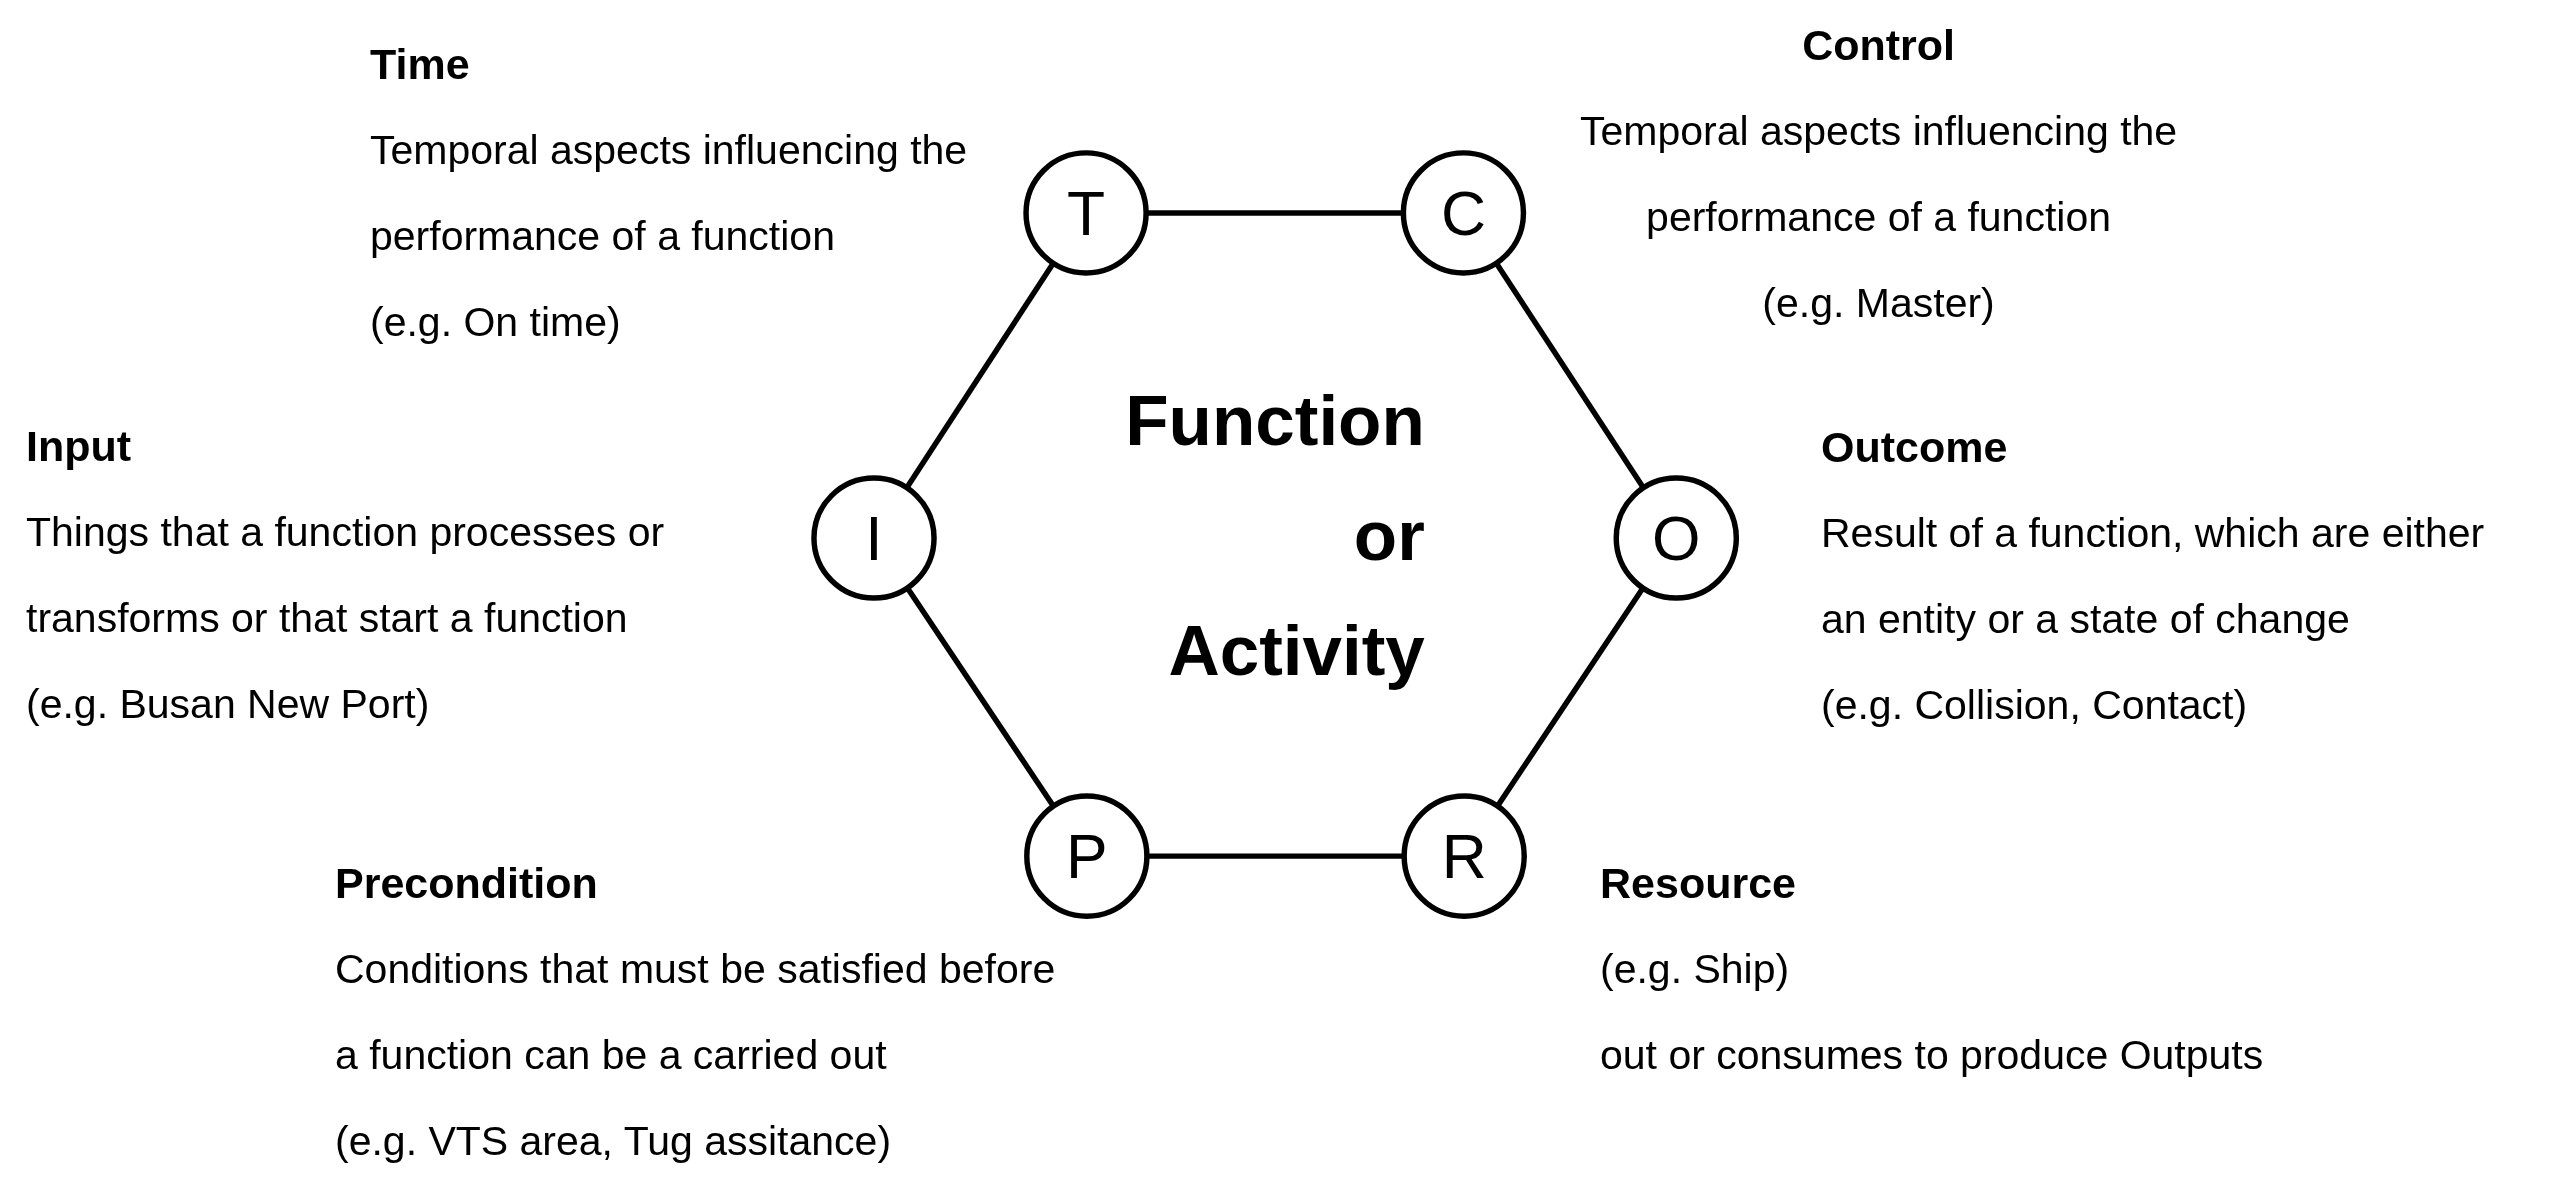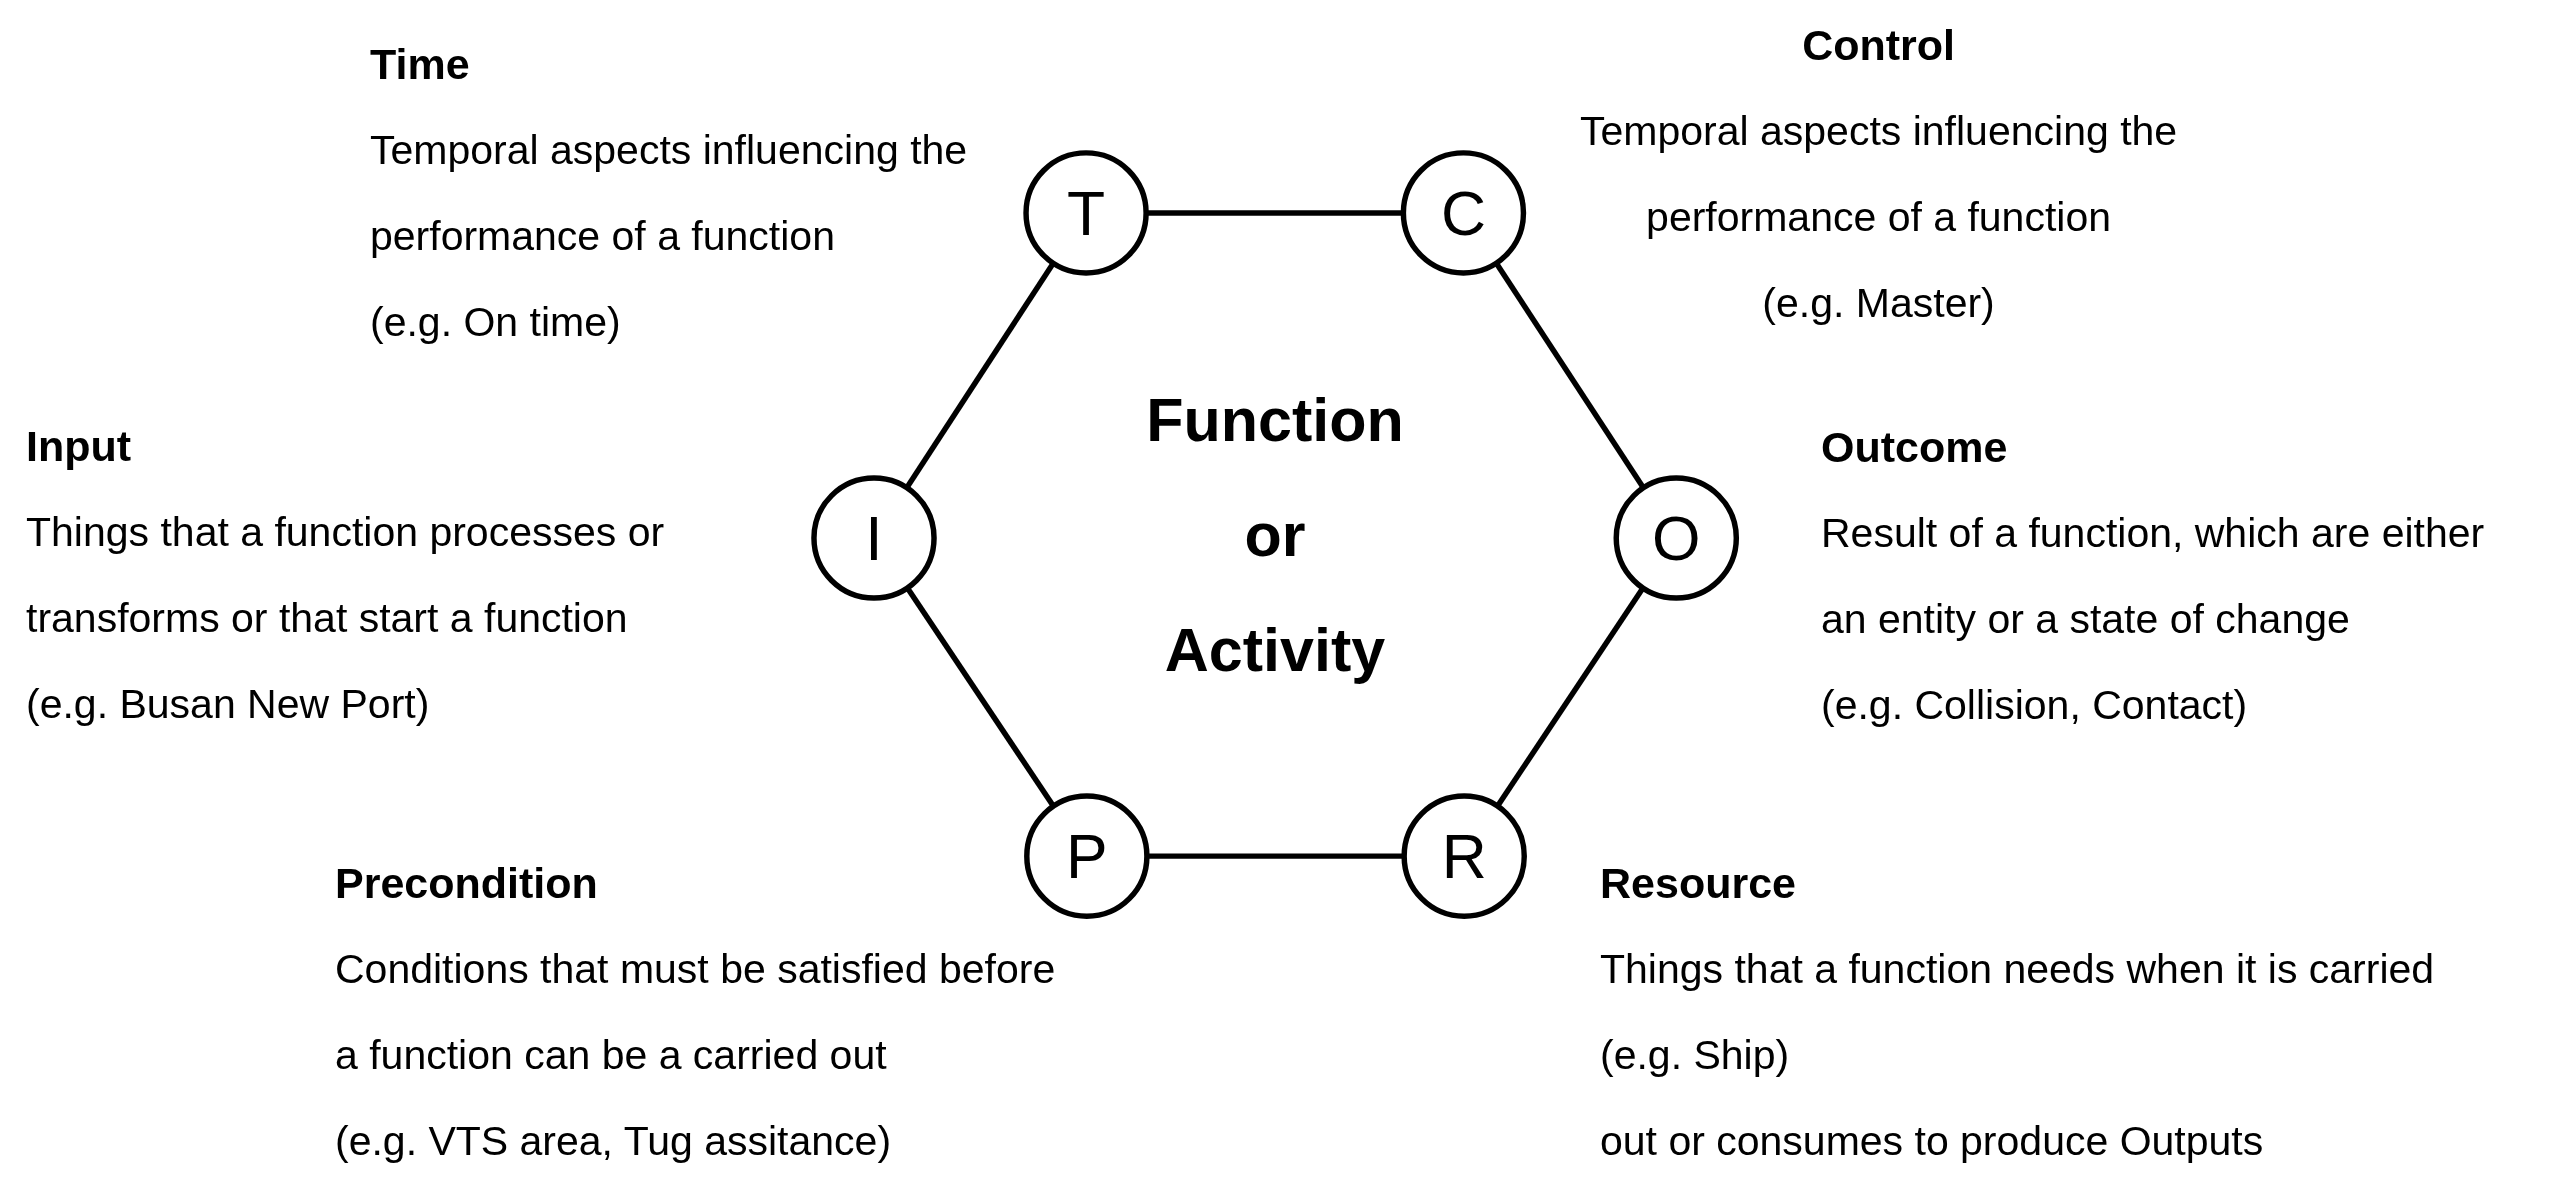--- a/index.html
+++ b/index.html
@@ -20,22 +20,22 @@
     font-family: "Liberation Sans", sans-serif;
     font-size: 80px;
     fill: #000000;
     text-anchor: middle;
   }
   .center-label {
     position: absolute;
     left: 1275px;
     top: 535px;
     transform: translate(-50%, -50%);
-    text-align: center;
-    font-size: 61px;
+    text-align: right;
+    font-size: 71px;
     font-weight: 700;
     line-height: 115px;
     white-space: nowrap;
   }
   .annot {
     position: absolute;
     font-size: 41px;
     line-height: 86px;
     white-space: nowrap;
   }
@@ -123,19 +123,18 @@
 
   <div class="annot annot-precondition">
     <div class="annot-title">Precondition</div>
     <div>Conditions that must be satisfied before</div>
     <div>a function can be a carried out</div>
     <div>(e.g. VTS area, Tug assitance)</div>
   </div>
 
   <div class="annot annot-resource">
     <div class="annot-title">Resource</div>
-    <div>Things that a function needs when it is carried</div>
     <div>(e.g. Ship)</div>
     <div>out or consumes to produce Outputs</div>
   </div>
 
 </div>
 
 
 </body></html>

